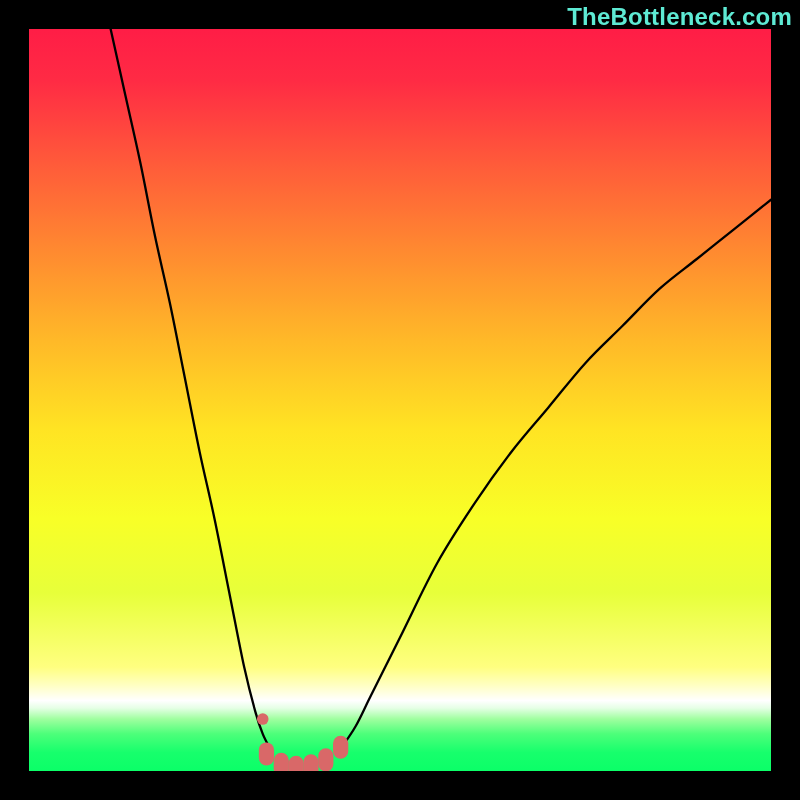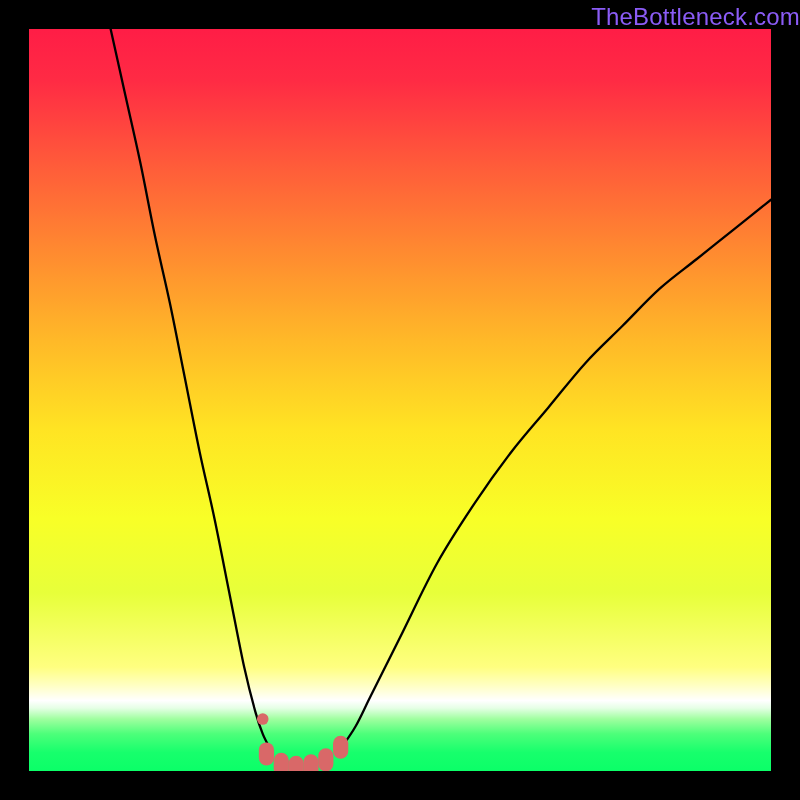--- a/index.html
+++ b/index.html
@@ -13,24 +13,24 @@
   }
   .frame {
     position: relative;
     width: 800px;
     height: 800px;
     background: #000;
   }
   .watermark {
     position: absolute;
     top: 3px;
-    right: 0;
-    color: #8b5cf6;
+    right: 8px;
+    color: #5eead4;
     font-size: 24px;
-    font-weight: 400;
+    font-weight: 700;
     letter-spacing: 0.2px;
     user-select: none;
     z-index: 5;
   }
   .plot {
     position: absolute;
     left: 29px;
     top: 29px;
     width: 742px;
     height: 742px;

